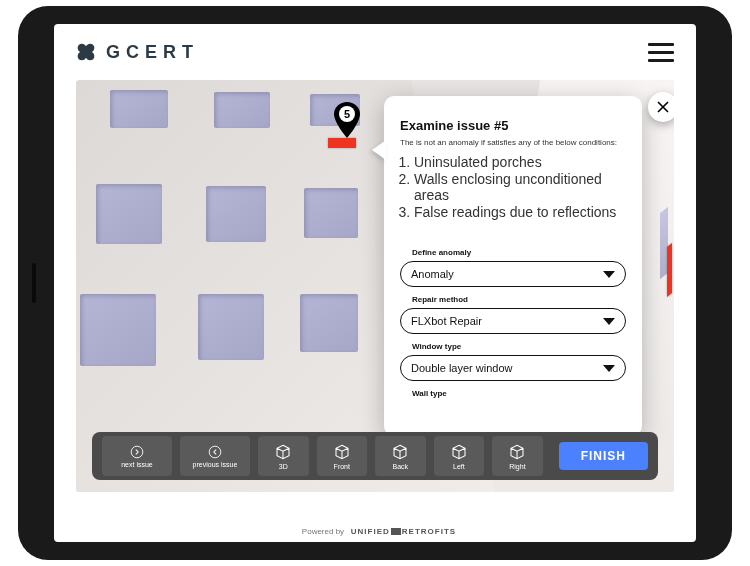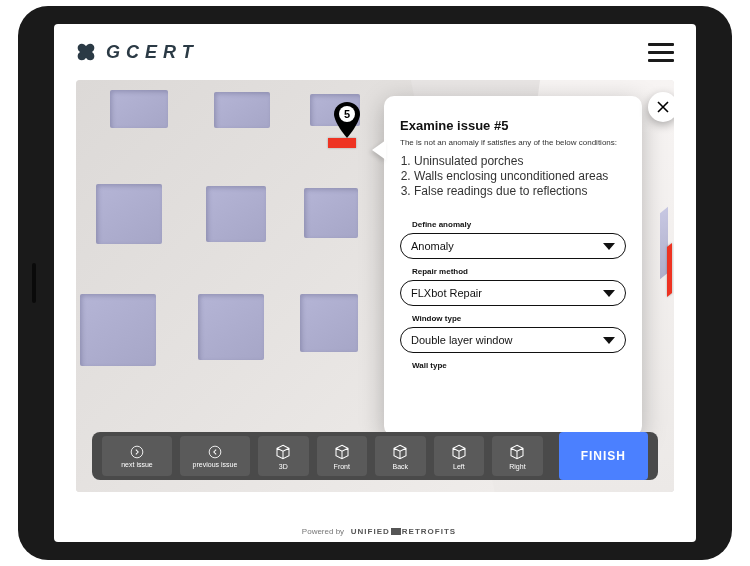--- a/index.html
+++ b/index.html
@@ -15,21 +15,20 @@
     width: 4px; height: 40px; background: #0a0a0a; border-radius: 2px;
   }
   .screen {
     width: 100%; height: 100%; background: #fff; border-radius: 4px; overflow: hidden; position: relative;
   }
 
   
   .header {
     height: 56px; display: flex; align-items: center; justify-content: space-between;
     padding: 0 22px;
-    font-style: italic;
   }
   .brand { display: flex; align-items: center; gap: 10px; }
   .brand-logo { width: 20px; height: 20px; }
   .brand-name { font-size: 18px; font-weight: 600; letter-spacing: 6px; color: #2b3a45; }
   .hamburger { display: flex; flex-direction: column; gap: 5px; cursor: pointer; }
   .hamburger span { width: 26px; height: 3px; background: #1a1a1a; border-radius: 1px; }
 
   
   .viewport {
     position: absolute; left: 22px; right: 22px; top: 56px; bottom: 50px;
@@ -65,21 +64,21 @@
   }
 
   
   .panel {
     position:absolute; left: 308px; top: 16px; width: 258px; min-height: 340px;
     background:#fff; border-radius:10px; box-shadow: 0 6px 24px rgba(0,0,0,.25);
     padding: 22px 16px 18px;
   }
   .panel h3 { font-size: 13px; font-weight: 700; color:#111; margin-bottom:4px; }
   .panel .desc { font-size: 8px; color:#333; line-height:1.4; margin-bottom:6px; }
-  .panel ol { font-size:12px; color:#333; padding-left: 14px; margin-bottom: 22px; }
+  .panel ol { font-size:14px; color:#333; padding-left: 14px; margin-bottom: 28px; }
   .panel ol li { margin-bottom:1px; }
   .field-label { font-size:8px; font-weight:700; color:#111; margin:8px 12px 4px; }
   .select {
     border:1px solid #111; border-radius:13px; height:26px; display:flex; align-items:center;
     justify-content:space-between; padding:0 10px; cursor:pointer;
   }
   .select span { font-size:11px; color:#111; }
   .caret { width:0; height:0; border-left:6px solid transparent; border-right:6px solid transparent; border-top:7px solid #111; }
   .panel-tail {
     position:absolute; left:-12px; top:44px; width:0; height:0;
@@ -101,21 +100,21 @@
   .tool {
     display:flex; flex-direction:column; align-items:center; justify-content:center;
     width:52px; height:40px; background:#5a5a5a; border-radius:4px; cursor:pointer; color:#fff;
   }
   .tool.nav { width:72px; }
   .tool .tlabel { font-size:7px; margin-top:2px; }
   .tool svg { width:18px; height:18px; }
   .tool.nav svg { width:14px; height:14px; }
   .spacer { flex:1; }
   .finish {
-    background:#4b80ff; color:#fff; border:none; border-radius:4px; height:48px; padding:0 22px;
+    background:#4b80ff; color:#fff; border:none; border-radius:4px; height:28px; padding:0 22px;
     font-size:12px; font-weight:700; letter-spacing:1px; cursor:pointer;
   }
 
   
   .footer {
     position:absolute; bottom:6px; left:8px; right:0; text-align:center;
     font-size:8px; color:#777;
   }
   .footer b { letter-spacing:1px; color:#555; }
 </style>

